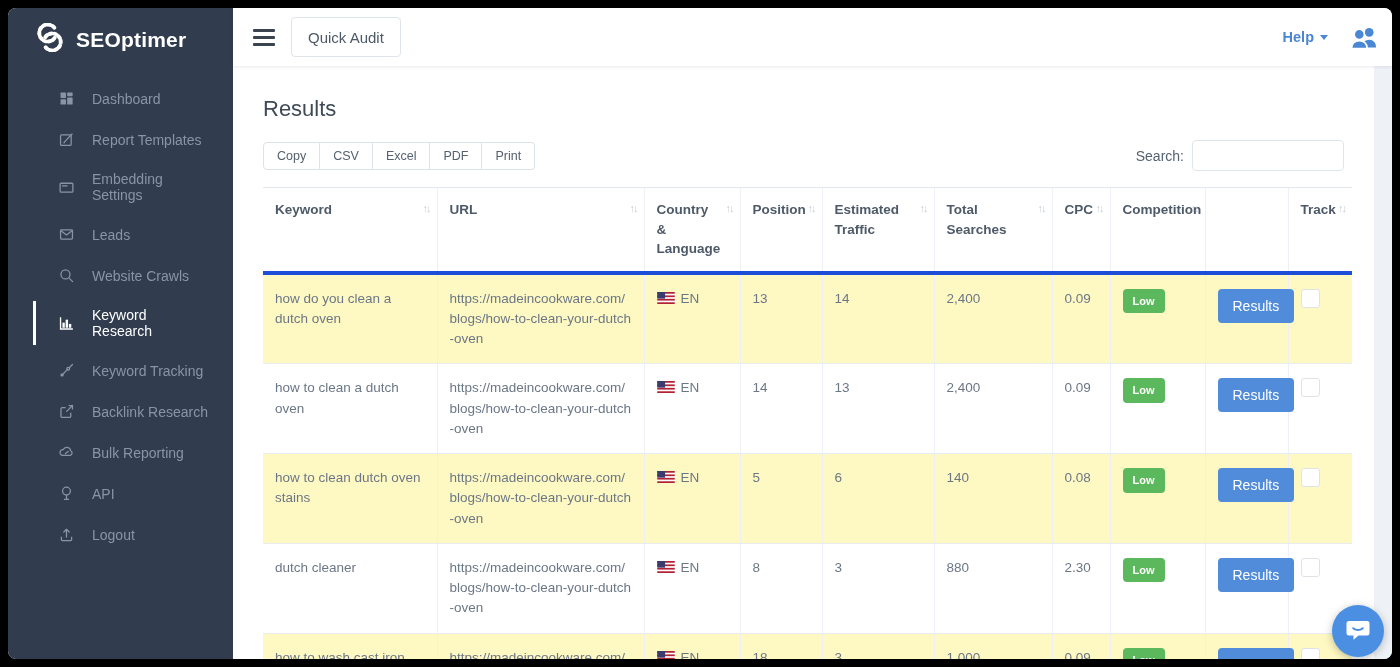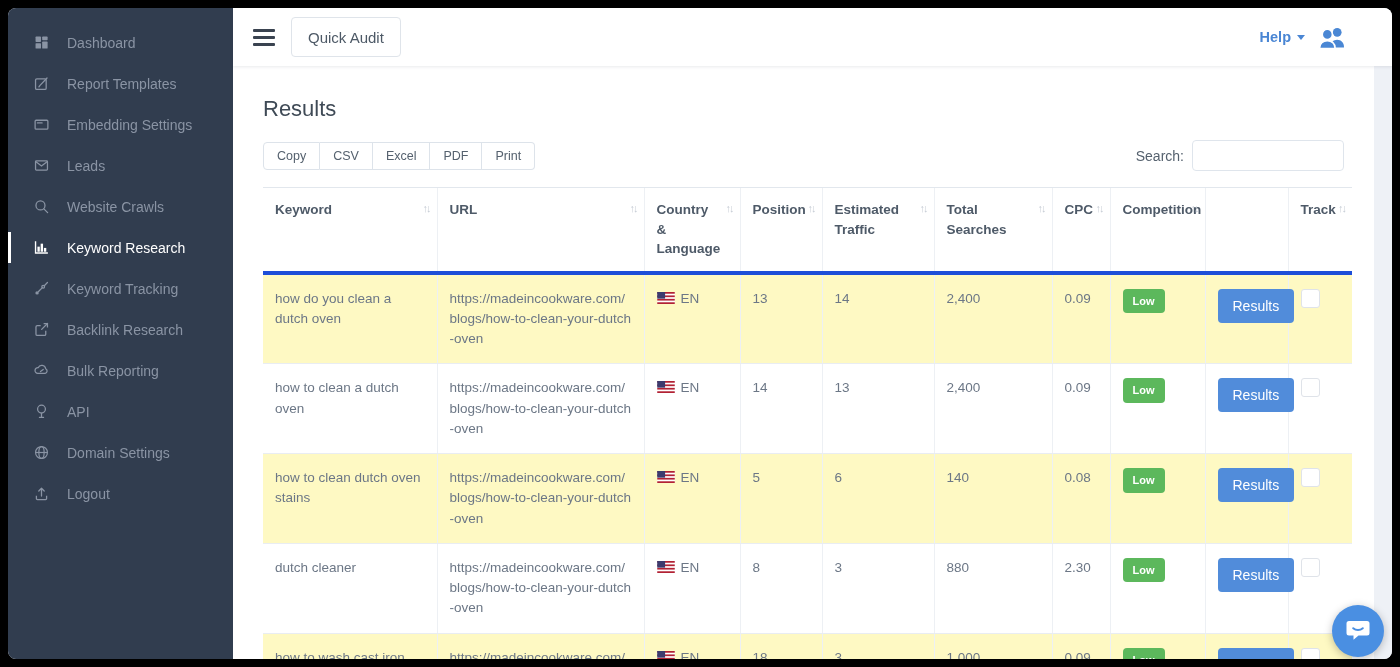--- a/index.html
+++ b/index.html
@@ -10,21 +10,21 @@
     font-family:"Liberation Sans", sans-serif;
   }
   .app {
     display:flex; width:1384px; height:651px; margin:8px;
     border-radius:8px; overflow:hidden; background:#eef1f6; position:relative;
   }
   
   .sidebar { width:225px; flex-shrink:0; background:#313d4f; display:flex; flex-direction:column; }
   .logo { display:flex; align-items:center; gap:10px; padding:15px 0 8px 26px; height:56px; cursor:pointer; }
   .logo-text { color:#fff; font-size:21px; font-weight:700; letter-spacing:.2px; }
-  .nav { padding-top:14px; }
+  .nav { padding-top:14px;padding-left:25px; }
   .nav-item {
     display:flex; align-items:center; gap:16px; padding:11px 24px;
     color:#8a94a4; font-size:14px; cursor:pointer; position:relative; text-decoration:none;
   }
   .nav-item.active { color:#fff; font-weight:400; }
   .nav-item.active::before { content:""; position:absolute; left:0; top:5px; bottom:5px; width:3px; background:#fff; }
   .nav-icon { width:19px; height:19px; display:flex; align-items:center; justify-content:center; flex-shrink:0; }
   .nav-icon svg { display:block; }
   
   .main { flex:1; display:flex; flex-direction:column; min-width:0; }
@@ -38,21 +38,21 @@
     width:218px; height:38px; background:#eef1f5; border:1px solid #e3e8ee; border-radius:4px;
     margin-left:22px; padding:0 14px; font-size:15px; color:#3d4752; outline:none;
     font-family:"Liberation Sans", sans-serif;
   }
   .url-input::placeholder { color:#9aa5b2; }
   .quick-audit {
     height:40px; margin-left:14px; padding:0 16px; background:#fff;
     border:1px solid #dfe4ea; border-radius:4px; font-size:15px; color:#4d5966; cursor:pointer;
     font-family:"Liberation Sans", sans-serif;
   }
-  .topbar-right { margin-left:auto; display:flex; align-items:center; gap:11px; padding-right:44px; }
+  .topbar-right { margin-left:auto; display:flex; align-items:center; gap:20px; padding-right:12px; }
   .help { color:#4a86d4; font-weight:700; font-size:14.5px; display:flex; align-items:center; gap:6px; cursor:pointer; }
   .caret { width:0; height:0; border-left:4px solid transparent; border-right:4px solid transparent; border-top:5px solid #4a86d4; }
   .users-btn { cursor:pointer; display:flex; }
   
   .content { flex:1; display:flex; padding-right:18px; min-height:0; background:#eef1f6; }
   .card { flex:1; background:#fff; padding:20px 30px 0; overflow:hidden; min-width:0; }
   .title { font-size:22px; color:#3f4a56; font-weight:500; margin:10px 0 18px; }
   .toolbar { display:flex; align-items:center; justify-content:space-between; }
   .export-group { display:flex; }
   .export-btn {
@@ -103,20 +103,29 @@
     background:#4a8fe2; display:flex; align-items:center; justify-content:center;
     border:none; cursor:pointer; box-shadow:0 2px 8px rgba(0,0,0,.25); z-index:10;
   }
 </style>
 </head>
 <body>
 
 <div class="app">
 
   <div class="sidebar">
+    <div class="logo">
+      <span>
+        <svg width="32" height="29" viewBox="0 0 34 30" fill="none" stroke="#fff" stroke-width="4.2" stroke-dasharray="2.7 2.5" stroke-linecap="round">
+          <path d="M21.5 4.5 A9 9 0 1 0 23 13.5"></path>
+          <path d="M12.5 25.5 A9 9 0 1 0 11 16.5"></path>
+        </svg>
+      </span>
+      <span class="logo-text">SEOptimer</span>
+    </div>
     <div class="nav">
 
       <a class="nav-item">
         <span class="nav-icon">
           <svg width="17" height="17" viewBox="0 0 20 20" fill="currentColor">
               <rect x="3" y="3" width="6.4" height="6.4" rx="0.8"></rect>
               <rect x="10.8" y="3" width="6.4" height="4.4" rx="0.8"></rect>
               <rect x="3" y="10.8" width="6.4" height="6.4" rx="0.8"></rect>
               <rect x="10.8" y="8.8" width="6.4" height="8.4" rx="0.8"></rect>
             </svg>
@@ -213,30 +222,20 @@
       <a class="nav-item">
         <span class="nav-icon">
           <svg width="17" height="17" viewBox="0 0 20 20" fill="none" stroke="currentColor" stroke-width="1.5">
               <circle cx="10" cy="7.2" r="4.6"></circle>
               <path d="M10 11.8 V17 M7.6 17 h4.8" stroke-linecap="round"></path>
             </svg>
         </span>
         <span class="nav-label">API</span>
       </a>
 
-      <a class="nav-item">
-        <span class="nav-icon">
-          <svg width="17" height="17" viewBox="0 0 20 20" fill="none" stroke="currentColor" stroke-width="1.4">
-              <circle cx="10" cy="10" r="7"></circle>
-              <ellipse cx="10" cy="10" rx="3.1" ry="7"></ellipse>
-              <path d="M3 10 h14"></path>
-            </svg>
-        </span>
-        <span class="nav-label">Domain Settings</span>
-      </a>
 
 
       <a class="nav-item">
         <span class="nav-icon">
           <svg width="17" height="17" viewBox="0 0 20 20" fill="none" stroke="currentColor" stroke-width="1.5">
               <path d="M4 12.5 v3.5 a1.2 1.2 0 0 0 1.2 1.2 h9.6 a1.2 1.2 0 0 0 1.2 -1.2 v-3.5"></path>
               <path d="M10 13 V4 M6.8 7 L10 3.8 L13.2 7" stroke-linecap="round" stroke-linejoin="round"></path>
             </svg>
         </span>
         <span class="nav-label">Logout</span>

